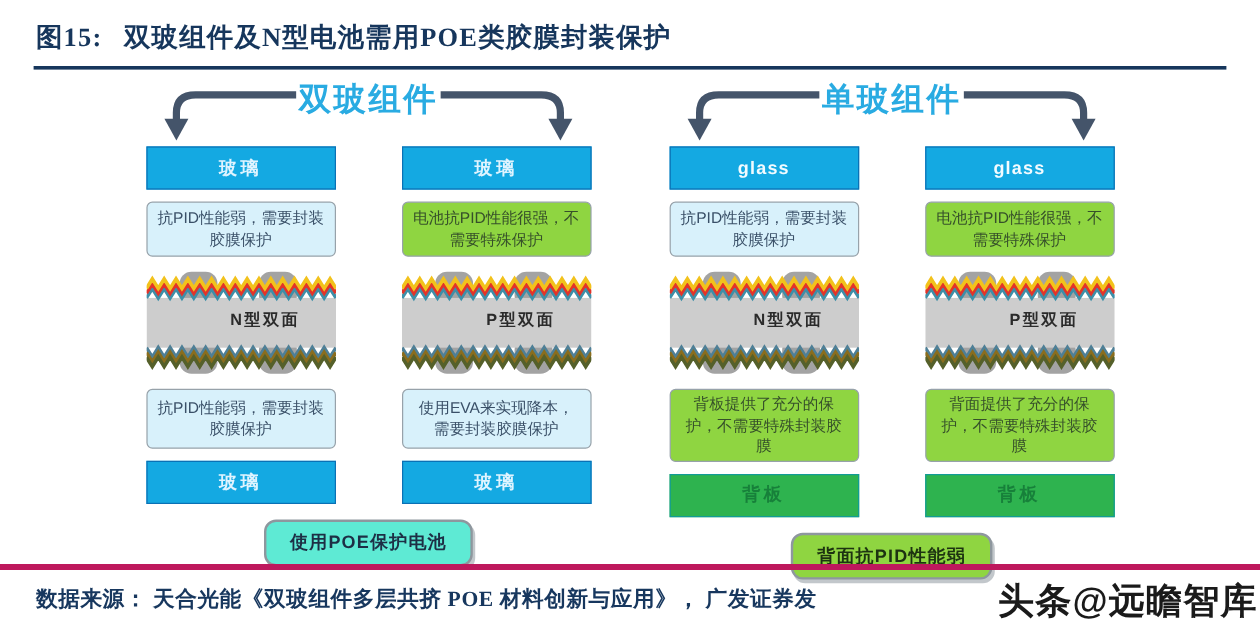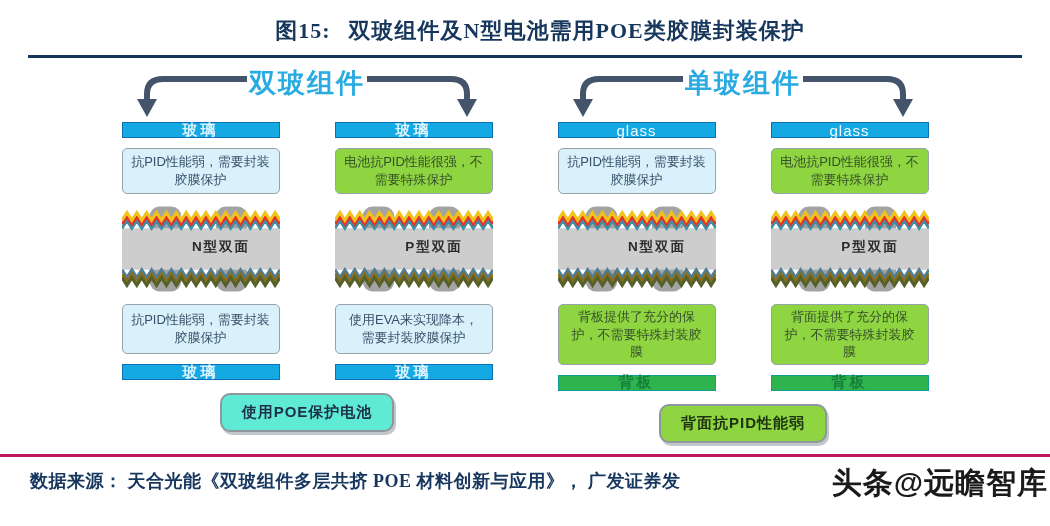--- a/index.html
+++ b/index.html
@@ -2,41 +2,41 @@
 <html><head>
 <meta charset="utf-8">
 <style>
   * { margin:0; padding:0; box-sizing:border-box; }
   html,body { width:1050px; height:526px; background:#fff; overflow:hidden;
               font-family:"Liberation Sans", sans-serif; position:relative; }
 
   
   .title-row { padding:16px 0 0 30px; white-space:nowrap;
                font-family:"Liberation Serif", serif; font-weight:bold;
-               color:#16365C; font-size:22px; letter-spacing:1px;text-align:center; }
+               color:#16365C; font-size:22px; letter-spacing:1px; }
   .fig-label { margin-right:18px; }
   .title-rule { height:3px; background:#16365C; margin:9px 28px 0 28px; }
 
   
   .diagram { margin-top:14px; }
   .groups-row { display:flex; justify-content:center; gap:64px; }
   .group { width:372px; display:flex; flex-direction:column; }
   .group-header { height:50px; display:flex; justify-content:center; align-items:flex-start; }
   .group-title { font-size:27px; font-weight:bold; color:#29ABE2; line-height:1;
                  margin:-2px 2px 0 2px; letter-spacing:2px; white-space:nowrap; }
   .arrow-svg { flex:none; }
 
   .cols { display:flex; justify-content:center; gap:55px; }
   .col { width:158px; display:flex; flex-direction:column; gap:10px; }
 
-  .bar { height:16px; display:flex; align-items:center; justify-content:center;
+  .bar { height:36px; display:flex; align-items:center; justify-content:center;
          font-size:15px; font-weight:bold; letter-spacing:3px; }
   .bar.blue  { background:#14A9E2; border:1.6px solid #0A71B5; color:#DFF4FF; }
   .bar.green { background:#2EB34F; border:1.6px solid #129C96; color:#17803A; }
-  .bar.latin { letter-spacing:1px; font-weight:normal; color:#F2FBFF; }
+  .bar.latin { letter-spacing:1px; font-weight:bold; color:#F2FBFF; }
 
   .note { min-height:46px; border-radius:5px; border:1.6px solid #97A2AA;
           display:flex; align-items:center; justify-content:center; text-align:center;
           font-size:13px; line-height:1.35; padding:3px 8px; }
   .note.lightblue { background:#D8F1FB; color:#3A5068; }
   .note.green     { background:#8FD541; color:#36502A; }
   .note.lower     { min-height:50px; }
 
   .cell { position:relative; height:90px; }
   .cell-svg { display:block; }
@@ -44,22 +44,22 @@
                 font-size:13.5px; font-weight:bold; color:#2B2B2B; letter-spacing:2px;padding-left:41px; }
 
   .annotation-row { display:flex; justify-content:center; margin-top:13px; }
   .annotation { border:2px solid #8E979E; border-radius:10px; padding:8px 20px;
                 font-size:15px; font-weight:bold; letter-spacing:1px;
                 box-shadow:2px 3px 0 rgba(120,130,140,.45); }
   .annotation.lightblue { background:#5eead4; color:#1D2F45; }
   .annotation.green     { background:#8FD541; color:#1D3311; }
 
   
-  .footer { position:absolute; left:0; right:0; bottom:16px; height:56px;
-            border-top:3px solid #be185d; }
+  .footer { position:absolute; left:0; right:0; bottom:0; height:56px;
+            border-top:5px solid #be185d; }
   .footer-text { position:absolute; left:30px; top:12px; white-space:nowrap;
                  font-family:"Liberation Serif", serif; font-weight:bold;
                  color:#17375E; font-size:18px; letter-spacing:.5px; }
   .watermark { position:absolute; right:2px; top:6px; white-space:nowrap;
                font-size:30px; font-weight:bold; color:#1A1A1A; letter-spacing:1px;
                text-shadow:-2px -2px 0 #fff, 2px -2px 0 #fff, -2px 2px 0 #fff,
                             2px 2px 0 #fff, 0 -2px 0 #fff, 0 2px 0 #fff,
                            -2px 0 0 #fff, 2px 0 0 #fff; }
 
   .defs-svg { position:absolute; width:0; height:0; }

